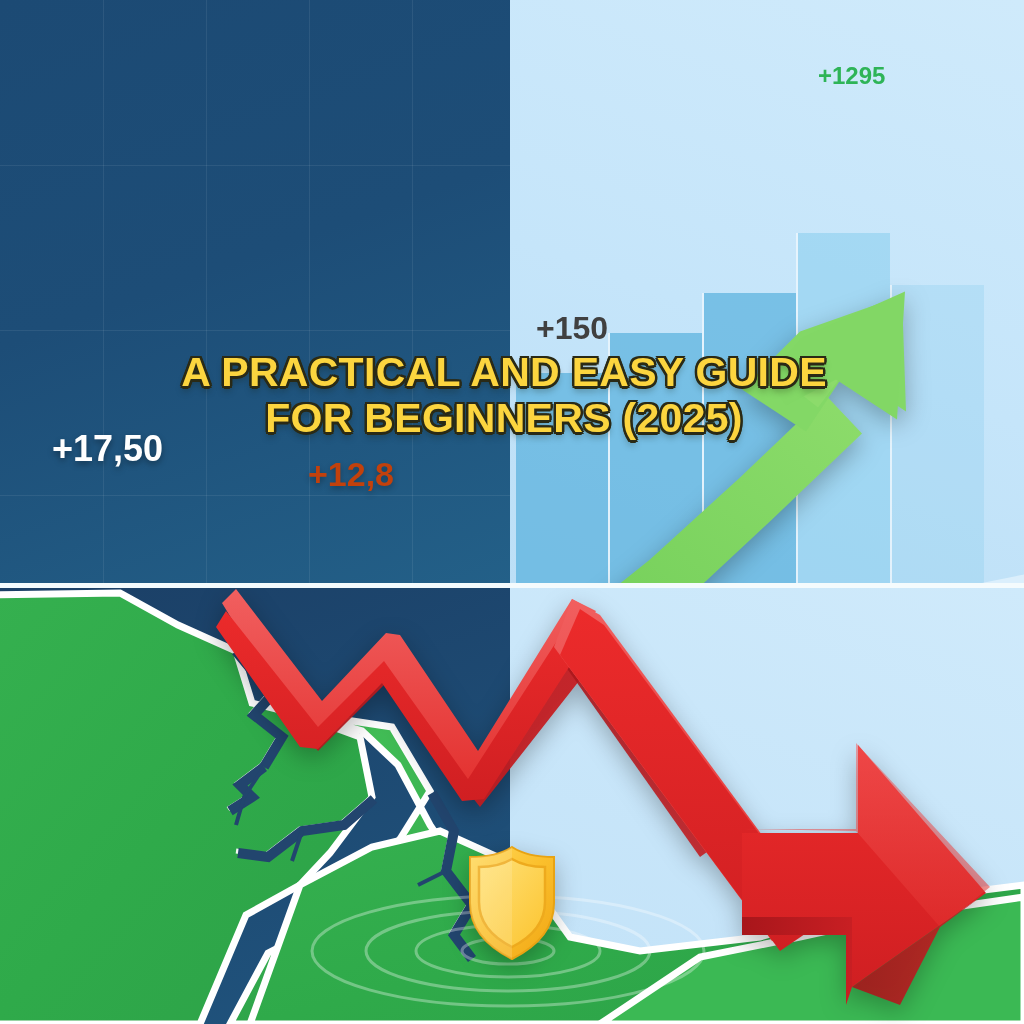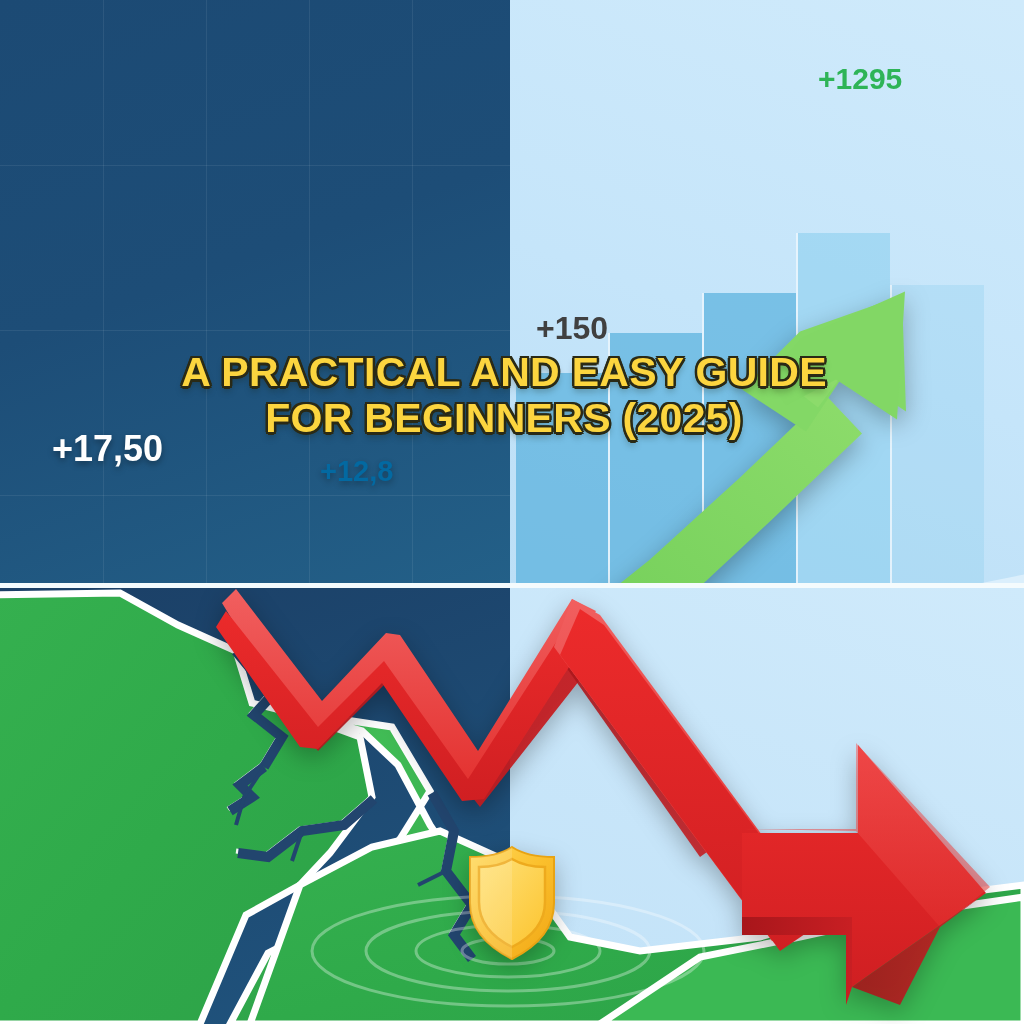--- a/index.html
+++ b/index.html
@@ -50,23 +50,23 @@
     font-weight:bold;font-size:41px;line-height:1.12;letter-spacing:.3px;
     color:#fcd53f;white-space:nowrap;
     text-shadow:
       -2px -2px 0 #2a2a16, 2px -2px 0 #2a2a16, -2px 2px 0 #2a2a16, 2px 2px 0 #2a2a16,
       0 -2.5px 0 #2a2a16, 0 2.5px 0 #2a2a16, -2.5px 0 0 #2a2a16, 2.5px 0 0 #2a2a16,
       0 5px 7px rgba(20,25,10,.35);
   }
 
   .datalabel{position:absolute;font-weight:bold;z-index:35;white-space:nowrap;}
   #lbl-1750{left:52px;top:428px;font-size:36px;color:#ffffff;text-shadow:0 3px 6px rgba(0,0,0,.35);}
-  #lbl-128{left:320px;top:455px;font-size:29px;color:#0369a1;text-shadow:0 3px 6px rgba(0,0,0,.30);}
+  #lbl-128{left:308px;top:455px;font-size:34px;color:#c2410c;text-shadow:0 3px 6px rgba(0,0,0,.30);}
   #lbl-150{left:536px;top:310px;font-size:32px;color:#404040;}
-  #lbl-1295{left:818px;top:62px;font-size:30px;color:#2eb457;}
+  #lbl-1295{left:818px;top:62px;font-size:24px;color:#2eb457;}
 
   #divider{position:absolute;left:0;top:583px;width:1024px;height:5px;background:#f4fbfd;z-index:30;}
 
   .shadowsoft{filter:drop-shadow(0 8px 12px rgba(0,0,0,.28));}
 </style>
 </head>
 <body>
 
 <div id="stage">
 

